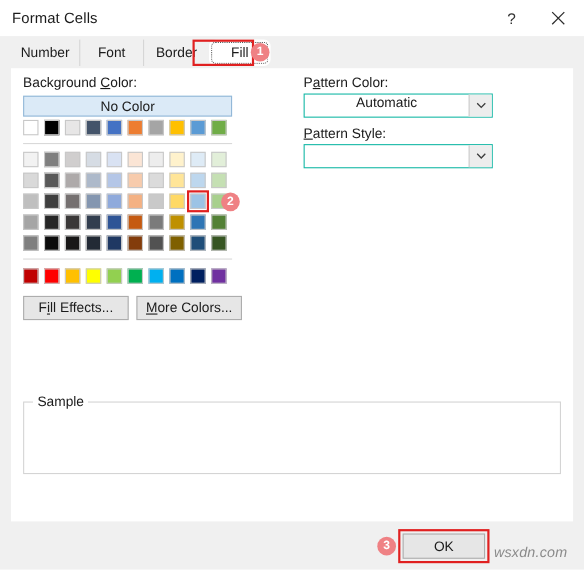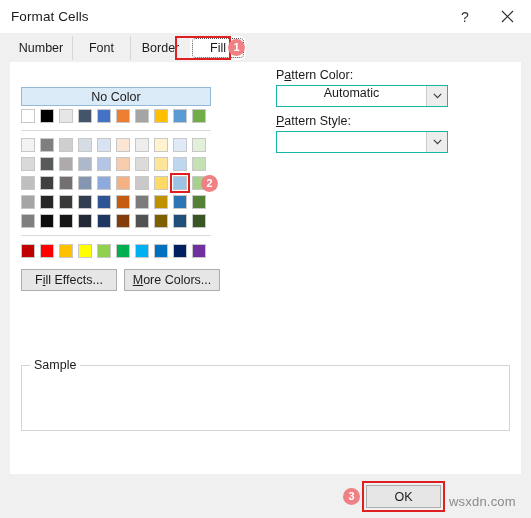--- a/index.html
+++ b/index.html
@@ -230,20 +230,21 @@
     line-height: 1;
   }
 
   .watermark {
     position: absolute;
     left: 449px; top: 494px;
     font-size: 13px;
     color: #8a8a8a;
     letter-spacing: .2px;
     white-space: nowrap;
+    font-style: italic;
   }
 </style>
 </head>
 <body>
 
 <div class="dialog">
 
   <div class="titlebar">
     <div class="title-text">Format Cells</div>
     <div class="help-btn">
@@ -271,20 +272,23 @@
       <span>Fill</span>
     </div>
   </div>
   <div class="tab-highlight"></div>
   <div class="badge" style="left:228px; top:39px;">
     <span>1</span>
   </div>
 
   <div class="panel">
 
+    <div class="label" style="left:11px; top:6px;">
+      Background <u>C</u>olor:
+    </div>
 
     <div class="nocolor-btn">
       <span>No Color</span>
     </div>
 
     <div class="swatch-grid" id="swatch-grid" style="left:11px; top:47px; width:190px; height:160px;">
         <div class="swatch" style="left: 0px; top: 0px; background: rgb(255, 255, 255);"></div>
         <div class="swatch" style="left: 19px; top: 0px; background: rgb(0, 0, 0);"></div>
         <div class="swatch" style="left: 38px; top: 0px; background: rgb(231, 230, 230);"></div>
         <div class="swatch" style="left: 57px; top: 0px; background: rgb(68, 84, 106);"></div>

